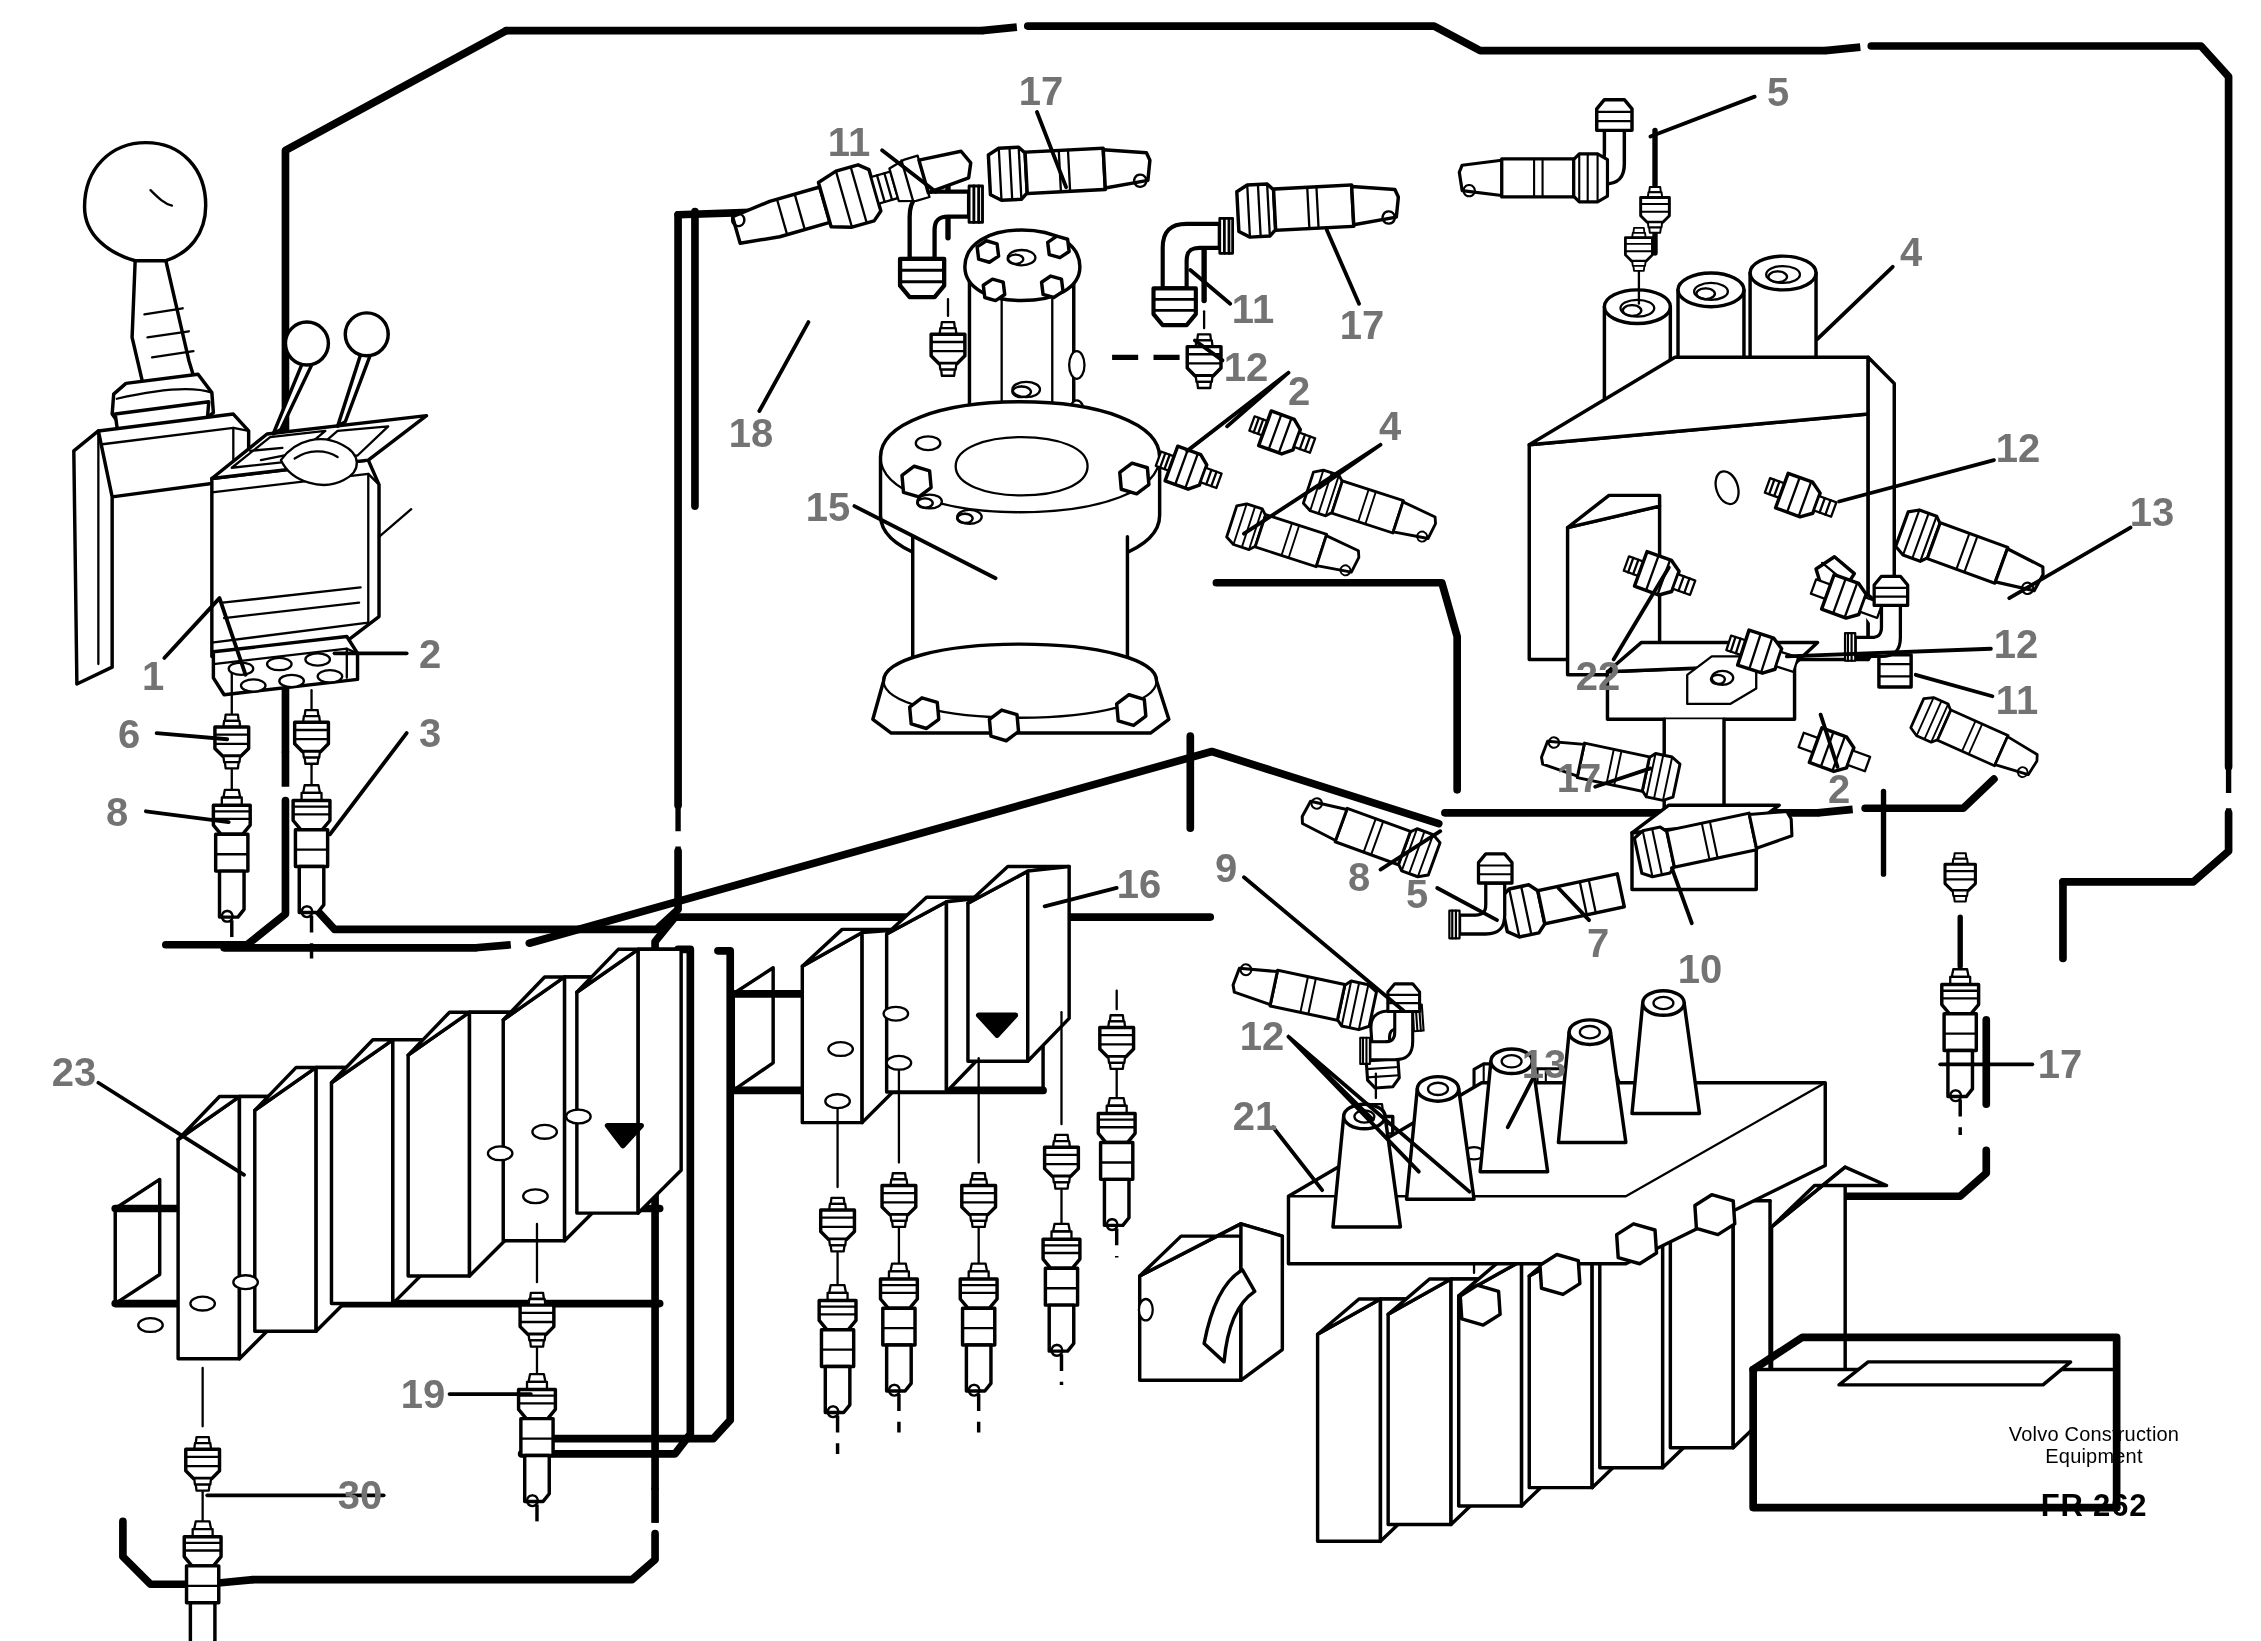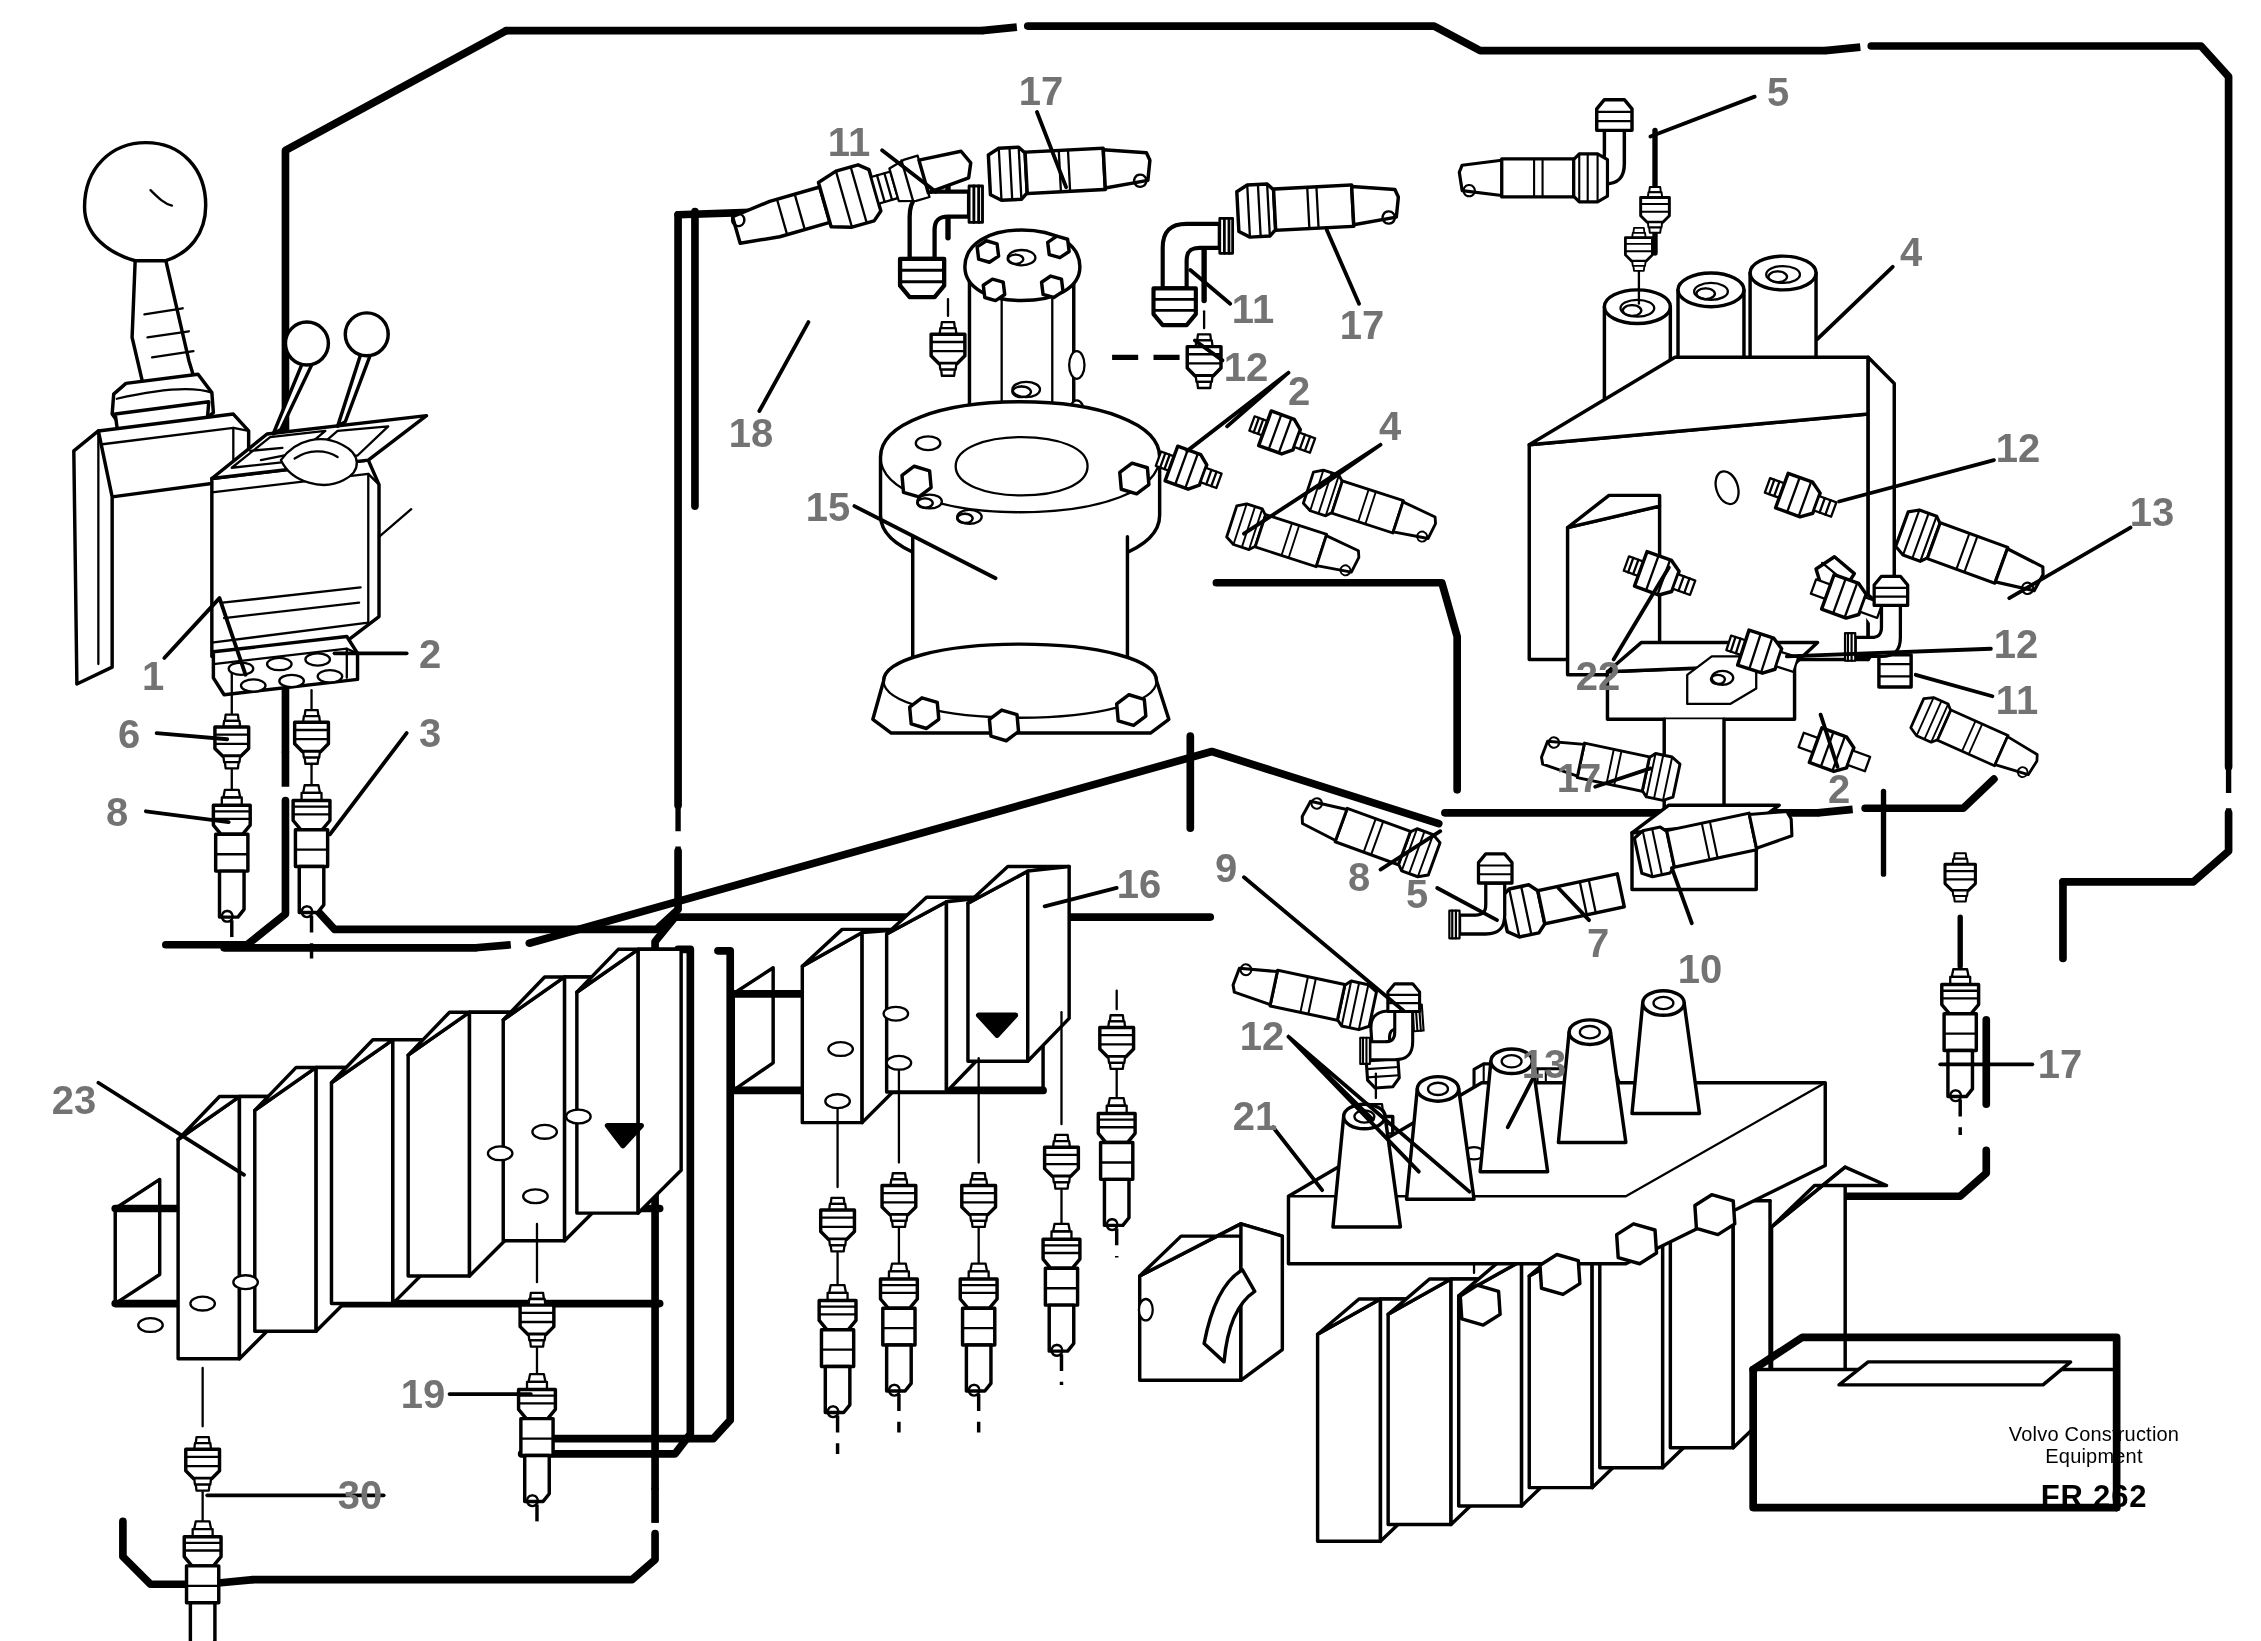--- a/index.html
+++ b/index.html
@@ -35,21 +35,21 @@
   }
   .tb-company {
     font-size: 20px;
     font-weight: normal;
     line-height: 1.12;
     letter-spacing: 0.2px;
   }
   .tb-code {
     font-size: 31px;
     font-weight: bold;
-    margin-top: 11px;
+    margin-top: 20px;
     letter-spacing: 0.8px;
   }
   .callout {
     position: absolute;
     font-size: 40px;
     font-weight: bold;
     color: #737373;
     line-height: 1;
     white-space: nowrap;
     transform: translate(-50%, -50%);
@@ -821,21 +821,21 @@
   <div class="callout" style="left:1359px; top:877px;">8</div>
   <div class="callout" style="left:1226px; top:868px;">9</div>
   <div class="callout" style="left:1417px; top:894px;">5</div>
   <div class="callout" style="left:1598px; top:943px;">7</div>
   <div class="callout" style="left:1700px; top:946px;margin-top:23px;">10</div>
   <div class="callout" style="left:1139px; top:884px;">16</div>
   <div class="callout" style="left:1262px; top:1036px;">12</div>
   <div class="callout" style="left:1544px; top:1064px;">13</div>
   <div class="callout" style="left:1255px; top:1116px;">21</div>
   <div class="callout" style="left:2060px; top:1064px;">17</div>
-  <div class="callout" style="left:74px;   top:1100px;">23</div>
+  <div class="callout" style="left:74px;   top:1072px;">23</div>
   <div class="callout" style="left:423px;  top:1394px;">19</div>
   <div class="callout" style="left:360px;  top:1495px;">30</div>
 
   <div class="titleblock">
     <div class="tb-company">Volvo Construction</div>
     <div class="tb-company">Equipment</div>
     <div class="tb-code">FR 262</div>
   </div>
 
 </div>

